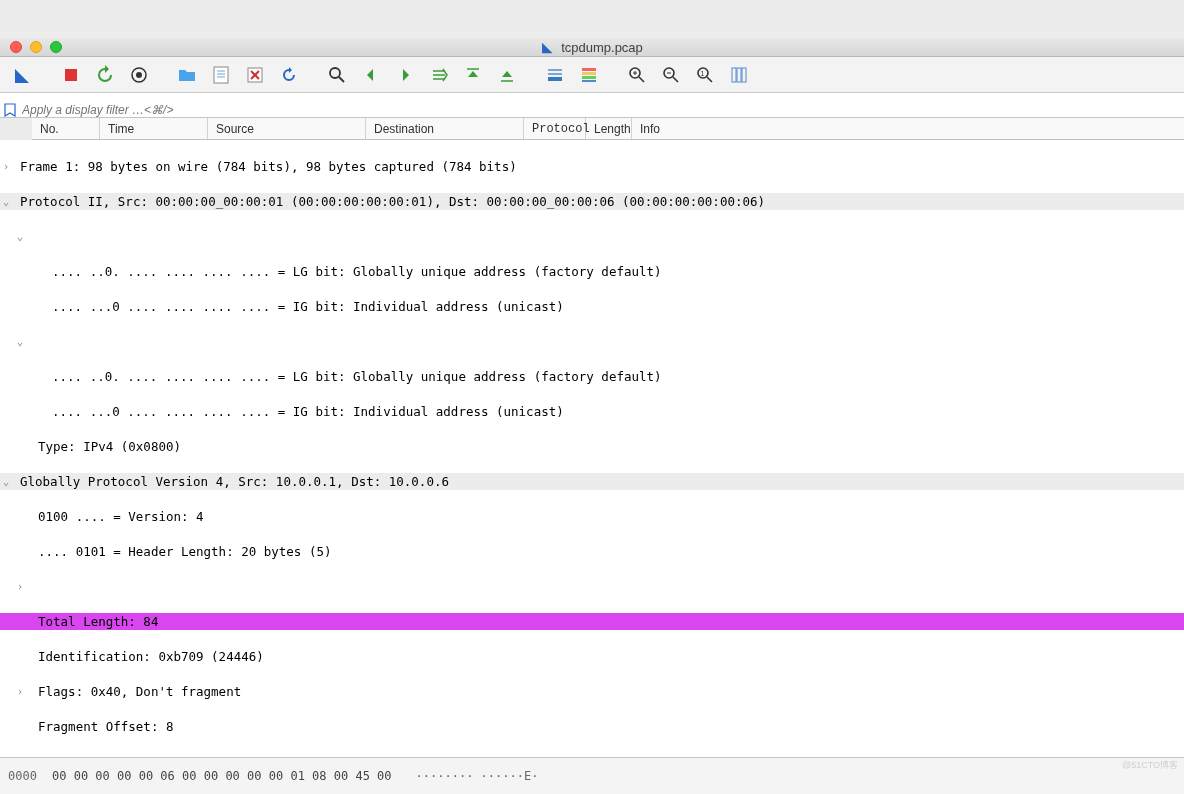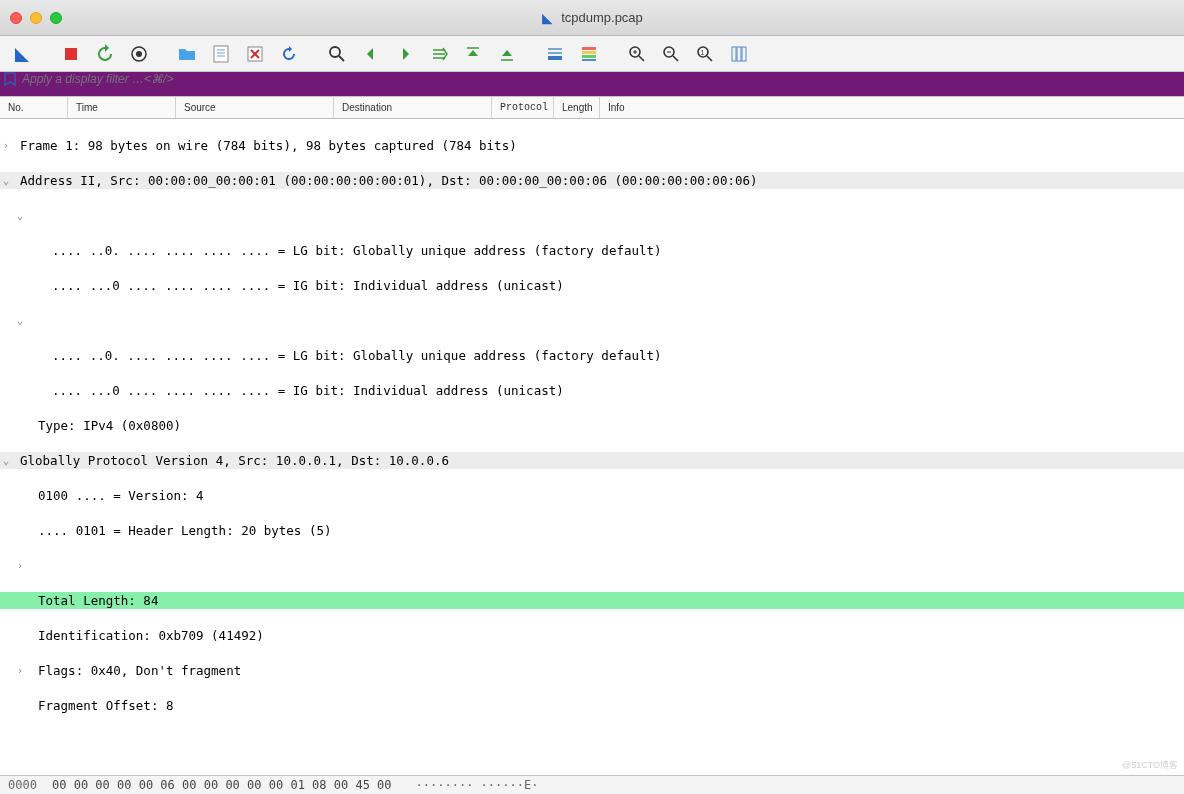--- a/index.html
+++ b/index.html
@@ -1,57 +1,57 @@
 <!DOCTYPE html>
 <html><head>
 <meta charset="utf-8">
 <style>
   * { margin:0; padding:0; box-sizing:border-box; }
   body { font-family:-apple-system,BlinkMacSystemFont,"Segoe UI",sans-serif;
          font-size:13px; background:#ececec; width:1184px; height:794px; overflow:hidden;
          display:flex; flex-direction:column; }
-  .titlebar { height:36px; background:linear-gradient(#e8e8e8,#d6d6d6);
-              border-bottom:1px solid #b8b8b8; display:flex; align-items:center; position:relative; }
+  .titlebar { height:19px; background:linear-gradient(#e8e8e8,#d6d6d6);
+              border-bottom:1px solid #b8b8b8; display:flex; align-items:center; position:relative;margin-top:38px; }
   .traffic { display:flex; gap:8px; margin-left:10px; }
   .traffic span { width:12px; height:12px; border-radius:50%; display:block; }
   .tl-close { background:#ff5f57; border:1px solid #e24238; }
   .tl-min   { background:#ffbd2e; border:1px solid #e1a126; }
   .tl-max   { background:#28c940; border:1px solid #1fa52e; }
   .title-center { position:absolute; left:50%; transform:translateX(-50%); display:flex; align-items:center; gap:6px;
                   font-size:13px; color:#404040; font-weight:500; }
   .fin-icon svg { width:14px; height:14px; display:block; }
   .toolbar { height:36px; background:#f3f3f3; display:flex; align-items:center; padding:0 8px; gap:4px;
              border-bottom:1px solid #c9c9c9; }
   .tb-btn { width:30px; height:28px; display:flex; align-items:center; justify-content:center;
             border-radius:3px; }
   .tb-sep { width:10px; }
   .tb-btn svg { width:20px; height:20px; }
-  .filterbar { height:25px; background:#701a75; border-bottom:1px solid #c4c4c4;
-               display:flex; align-items:flex-start; padding:0 4px; }
+  .filterbar { height:25px; background:#ffffff; border-bottom:1px solid #c4c4c4;
+               display:flex; align-items:flex-end; padding:0 4px; }
   .bm { width:12px; height:14px; margin-right:6px; }
   .filter-input { flex:1; border:none; outline:none; font-size:12px; font-style:italic;
                   color:#8e8e8e; background:transparent; }
   .columns { height:22px; background:#f9f9f9; border-bottom:1px solid #bfbfbf;
-             display:flex; align-items:center; font-size:10px; color:#303030; }
+             display:flex; align-items:center; font-size:12px; color:#303030;margin-left:32px; }
   .col { padding:0 8px; height:100%; display:flex; align-items:center; border-right:1px solid #d2d2d2; }
   .col.no    { width:68px; }
   .col.time  { width:108px; }
   .col.src   { width:158px; }
   .col.dst   { width:158px; }
   .col.proto { width:62px;font-family:Liberation Mono, monospace; }
   .col.len   { width:46px; }
   .col.info  { flex:1; border-right:none; }
   .tree { flex:1; background:#fff; font-family:Menlo,Consolas,monospace; font-size:12.5px;
           line-height:17.5px; color:#000; overflow:hidden; white-space:pre; }
   .row { display:flex; align-items:flex-start; }
   .exp { width:12px; color:#8b8b8b; font-size:11px; text-align:center; user-select:none; margin-right:2px; }
   .ind { display:inline-block; }
   .row.header { background:#ececec; }
-  .row.sel    { background:#86efac; }
-  .hexbar { height:19px; background:#f4f4f4; border-top:1px solid #c4c4c4;
+  .row.sel    { background:#d946ef; }
+  .hexbar { height:37px; background:#f4f4f4; border-top:1px solid #c4c4c4;
             display:flex; align-items:center; font-family:Menlo,Consolas,monospace;
             font-size:12px; color:#444; }
   .hex-off { width:52px; padding-left:8px; color:#666; }
   .hex-bytes { flex:0 0 auto; padding-right:24px; }
   .hex-ascii { color:#666; }
   .watermark { position:absolute; bottom:22px; right:6px; font-size:9px; color:#cfcfcf; }
 </style>
 </head>
 <body>
 
@@ -215,34 +215,34 @@
   <div class="col time">Time</div>
   <div class="col src">Source</div>
   <div class="col dst">Destination</div>
   <div class="col proto">Protocol</div>
   <div class="col len">Length</div>
   <div class="col info">Info</div>
 </div>
 
 <div class="tree">
 <div class="row"><span class="exp">›</span><span class="ind" style="width:6px"></span><span>Frame 1: 98 bytes on wire (784 bits), 98 bytes captured (784 bits)</span></div>
-<div class="row header"><span class="exp">⌄</span><span class="ind" style="width:6px"></span><span>Address II, Src: 00:00:00_00:00:01 (00:00:00:00:00:01), Dst: 00:00:00_00:00:06 (00:00:00:00:00:06)</span></div>
+<div class="row header"><span class="exp">⌄</span><span class="ind" style="width:6px"></span><span>Protocol II, Src: 00:00:00_00:00:01 (00:00:00:00:00:01), Dst: 00:00:00_00:00:06 (00:00:00:00:00:06)</span></div>
 <div class="row"><span class="exp"></span><span class="exp">⌄</span><span class="ind" style="width:10px"></span></div>
 <div class="row"><span class="exp"></span><span class="exp"></span><span class="ind" style="width:24px"></span><span>.... ..0. .... .... .... .... = LG bit: Globally unique address (factory default)</span></div>
 <div class="row"><span class="exp"></span><span class="exp"></span><span class="ind" style="width:24px"></span><span>.... ...0 .... .... .... .... = IG bit: Individual address (unicast)</span></div>
 <div class="row"><span class="exp"></span><span class="exp">⌄</span><span class="ind" style="width:10px"></span></div>
 <div class="row"><span class="exp"></span><span class="exp"></span><span class="ind" style="width:24px"></span><span>.... ..0. .... .... .... .... = LG bit: Globally unique address (factory default)</span></div>
 <div class="row"><span class="exp"></span><span class="exp"></span><span class="ind" style="width:24px"></span><span>.... ...0 .... .... .... .... = IG bit: Individual address (unicast)</span></div>
 <div class="row"><span class="exp"></span><span class="exp"></span><span class="ind" style="width:10px"></span><span>Type: IPv4 (0x0800)</span></div>
 <div class="row header"><span class="exp">⌄</span><span class="ind" style="width:6px"></span><span>Globally Protocol Version 4, Src: 10.0.0.1, Dst: 10.0.0.6</span></div>
 <div class="row"><span class="exp"></span><span class="exp"></span><span class="ind" style="width:10px"></span><span>0100 .... = Version: 4</span></div>
 <div class="row"><span class="exp"></span><span class="exp"></span><span class="ind" style="width:10px"></span><span>.... 0101 = Header Length: 20 bytes (5)</span></div>
 <div class="row"><span class="exp"></span><span class="exp">›</span><span class="ind" style="width:10px"></span></div>
 <div class="row sel"><span class="exp"></span><span class="exp"></span><span class="ind" style="width:10px"></span><span>Total Length: 84</span></div>
-<div class="row"><span class="exp"></span><span class="exp"></span><span class="ind" style="width:10px"></span><span>Identification: 0xb709 (41492)</span></div>
+<div class="row"><span class="exp"></span><span class="exp"></span><span class="ind" style="width:10px"></span><span>Identification: 0xb709 (24446)</span></div>
 <div class="row"><span class="exp"></span><span class="exp">›</span><span class="ind" style="width:10px"></span><span>Flags: 0x40, Don't fragment</span></div>
 <div class="row"><span class="exp"></span><span class="exp"></span><span class="ind" style="width:10px"></span><span>Fragment Offset: 8</span></div>
 
 
 
 
 
 
 
 

